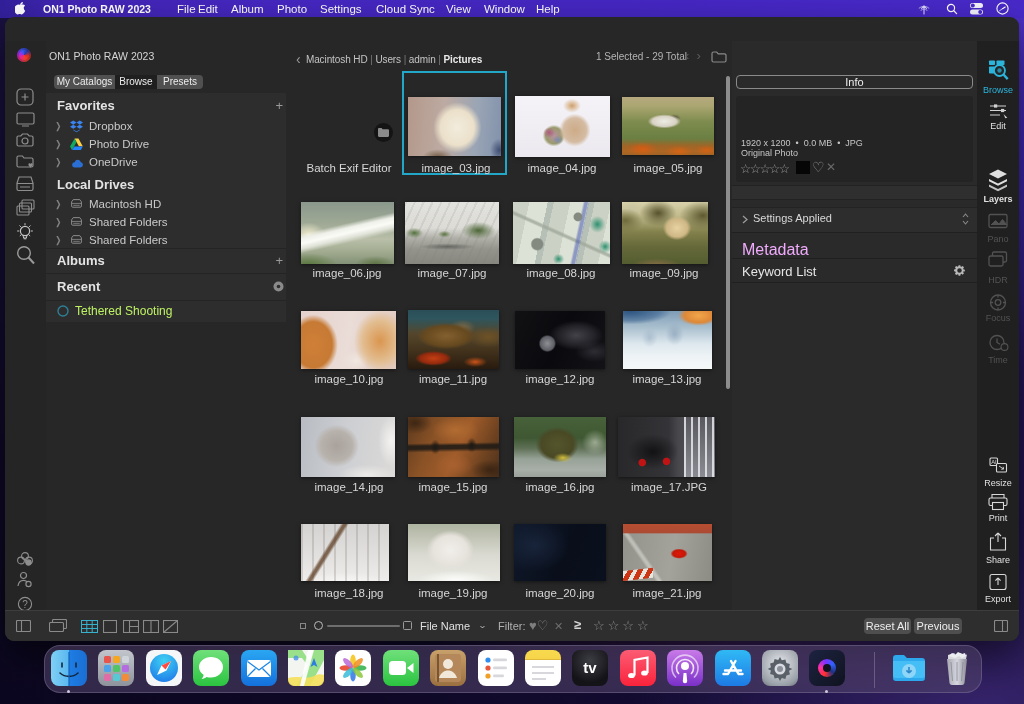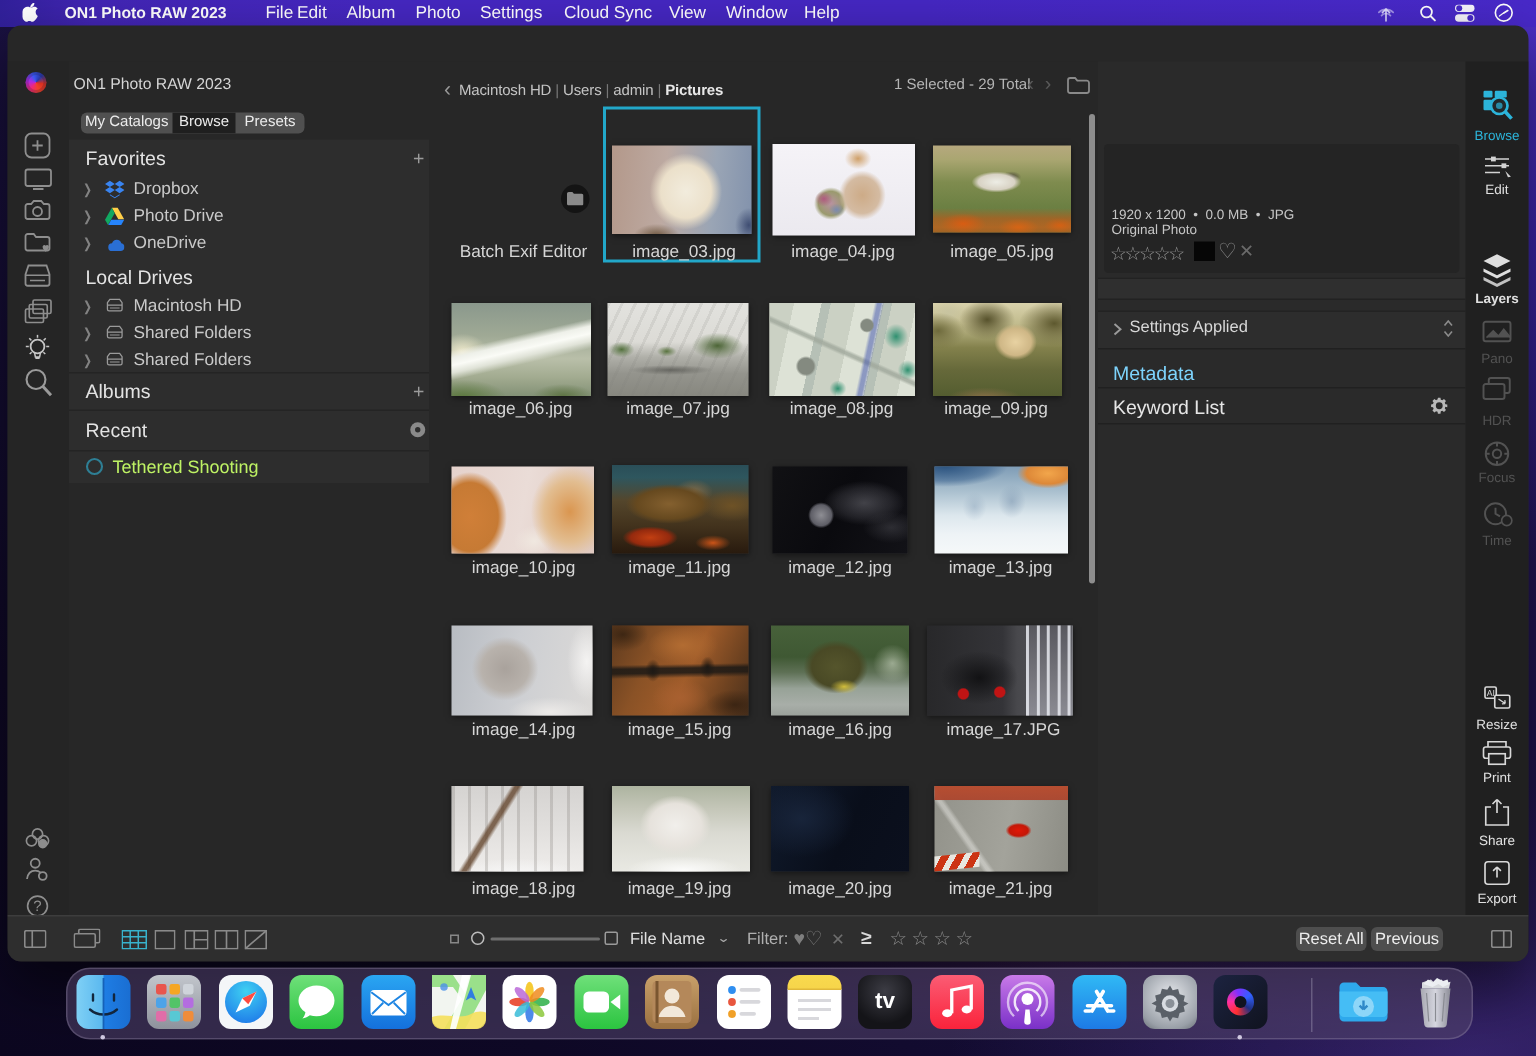--- a/index.html
+++ b/index.html
@@ -17,21 +17,21 @@
 #strip{position:absolute;left:0;top:24px;width:41px;height:586px;background:#252525}
 .sic{position:absolute;left:0;width:41px;text-align:center;color:#909090}
 
 #sidebar{position:absolute;left:41px;top:24px;width:245px;height:586px;background:#272727}
 #apptitle{position:absolute;left:3px;top:9px;font-size:10.5px;color:#d5d5d5}
 #tabs{position:absolute;left:8px;top:34px;width:149px;height:14px;display:flex;background:#505050;border-radius:4px;overflow:hidden;font-size:10px;color:#ececec}
 #tabs div{line-height:14px;text-align:center;white-space:nowrap}
 #tabs div:nth-child(1){width:61px}#tabs div:nth-child(2){width:42px}#tabs div:nth-child(3){width:46px}
 #tabs .sel{background:#1f1f1f}
 #panel{position:absolute;left:0;top:52px;width:245px;height:229px;background:#2d2d2d;font-size:11.5px;color:#c9c9c9}
-#panel .hdr{position:absolute;left:11px;font-size:13px;font-weight:normal;color:#e3e3e3}
+#panel .hdr{position:absolute;left:11px;font-size:13px;font-weight:bold;color:#e3e3e3}
 #panel .row{position:absolute;left:0;width:100%;height:18px}
 #panel .chev{position:absolute;left:9px;top:3px;color:#828282;font-size:8px;transform:scale(.9,1.15)}
 #panel .ric{position:absolute;left:24px;top:1px;width:13px;height:13px}
 #panel .rtx{position:absolute;left:43px;top:1px}
 #panel .plus{position:absolute;right:8px;color:#9a9a9a;font-size:13px;font-weight:normal}
 .hline{position:absolute;left:0;width:100%;height:1px;background:#242424}
 
 #grid{position:absolute;left:281px;top:24px;width:446px;height:586px;background:#272727}
 #crumbs{position:absolute;left:10px;top:9px;font-size:10px;letter-spacing:-.1px;color:#c4c4c4;white-space:nowrap}
 #selinfo{position:absolute;left:310px;top:10px;font-size:10px;color:#b5b5b5;white-space:nowrap}
@@ -322,38 +322,39 @@
     <div class="thumb t19" style="left:122px;top:483px;width:92px;height:57px"></div>
     <div class="thumb t20" style="left:228px;top:483px;width:92px;height:57px"></div>
     <div class="thumb t21" style="left:337px;top:483px;width:89px;height:57px"></div>
     <div class="cap" style="top:546px;left:13px;width:100px">image_18.jpg</div>
     <div class="cap" style="top:546px;left:117px;width:100px">image_19.jpg</div>
     <div class="cap" style="top:546px;left:224px;width:100px">image_20.jpg</div>
     <div class="cap" style="top:546px;left:331px;width:100px">image_21.jpg</div>
     <div id="vscroll"></div>
   </div>
   <div id="rpanel">
+    <div id="infobtn">Info</div>
     <div id="infobox"></div>
     <div class="abs" style="left:9px;top:97px;font-size:9px;color:#c6c6c6">1920 x 1200&nbsp; •&nbsp; 0.0 MB&nbsp; •&nbsp; JPG</div>
     <div class="abs" style="left:9px;top:107px;font-size:9px;color:#c6c6c6">Original Photo</div>
     <div class="abs" style="left:8px;top:120px;font-size:12.5px;color:#9a9a9a;letter-spacing:-1.5px">☆☆☆☆☆</div>
     <div class="abs" style="left:64px;top:120px;width:14px;height:13px;background:#060606"></div>
     <div class="abs" style="left:80px;top:118px;font-size:14px;color:#8a8a8a">♡</div>
     <div class="abs" style="left:94px;top:119px;font-size:12px;color:#6a6a6a">✕</div>
     <div class="abs" style="left:0;top:144px;width:245px;height:15px;background:#2f2f2f;border-top:1px solid #222;border-bottom:1px solid #222"></div>
     <div class="abs" style="left:0;top:166px;width:245px;height:25px;background:#2d2d2d;border-top:1px solid #232323"></div>
     <svg class="abs" style="left:10px;top:174px" width="6" height="9" viewBox="0 0 6 9">
         <path d="M1 1l4 3.5L1 8" fill="none" stroke="#9a9a9a" stroke-width="1.3"></path>
       </svg>
     <div class="abs" style="left:21px;top:171px;font-size:11px;color:#d8d8d8">Settings Applied</div>
     <svg class="abs" style="right:8px;top:172px" width="7" height="12" viewBox="0 0 7 12">
         <path d="M1 4l2.5-3L6 4M1 8l2.5 3L6 8" fill="none" stroke="#8a8a8a" stroke-width="1.1"></path>
       </svg>
     <div class="abs" style="left:0;top:191px;width:245px;height:1px;background:#202020"></div>
-    <div class="abs" style="left:10px;top:200px;font-size:13px;color:#7dd3fc">Metadata</div>
+    <div class="abs" style="left:10px;top:200px;font-size:16px;color:#f0abfc">Metadata</div>
     <div class="abs" style="left:0;top:217px;width:245px;height:1px;background:#202020"></div>
     <div class="abs" style="left:10px;top:223px;font-size:13px;color:#e6e6e6">Keyword List</div>
     <svg class="abs" style="left:221px;top:223px" width="13" height="13" viewBox="0 0 16 16">
         <path fill="#b8b8b8" d="M8 5.2A2.8 2.8 0 1 0 8 10.8 2.8 2.8 0 0 0 8 5.2zm6.6 4l-1.6-.3a5 5 0 0 1-.5 1.2l1 1.4-1.6 1.6-1.4-1a5 5 0 0 1-1.2.5L9 14.6H6.9l-.3-1.6a5 5 0 0 1-1.2-.5l-1.4 1-1.6-1.6 1-1.4a5 5 0 0 1-.5-1.2l-1.6-.3V6.9l1.6-.3a5 5 0 0 1 .5-1.2l-1-1.4 1.6-1.6 1.4 1a5 5 0 0 1 1.2-.5L6.9 1.4H9l.3 1.6a5 5 0 0 1 1.2.5l1.4-1 1.6 1.6-1 1.4a5 5 0 0 1 .5 1.2l1.6.3z"></path>
         <circle cx="8" cy="8" r="1.6" fill="#2a2a2a"></circle>
       </svg>
     <div class="abs" style="left:0;top:241px;width:245px;height:1px;background:#202020"></div>
   </div>
   <div id="rail">
     <svg class="ritem" style="top:18px" height="26" viewBox="0 0 42 26">

